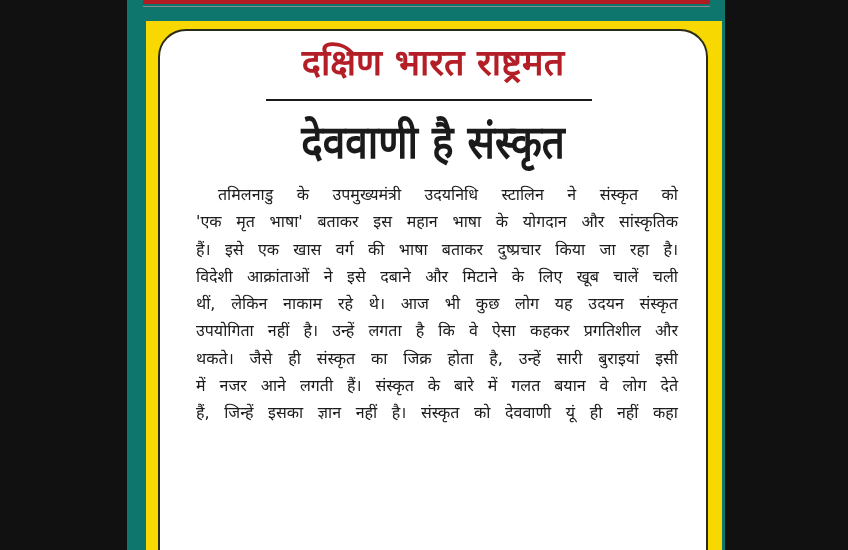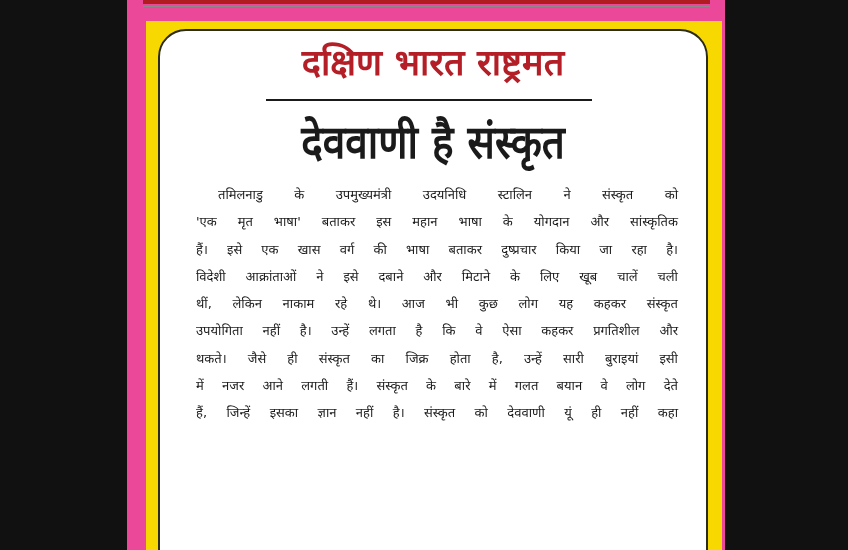--- a/index.html
+++ b/index.html
@@ -13,21 +13,21 @@
       position: relative;
       overflow: hidden;
       font-family: "DejaVu Sans", sans-serif;
     }
     .page {
       position: absolute;
       left: 127px;
       top: 0;
       width: 598px;
       height: 550px;
-      background: #ec4899;
+      background: #0f766e;
     }
     .top-red-bar {
       position: absolute;
       left: 16px;
       top: 0;
       width: 567px;
       height: 4px;
       background: #b01c22;
     }
     .top-gray-line {
@@ -91,21 +91,21 @@
       transform: scaleX(0.88);
       transform-origin: center;
     }
     .body-text {
       position: absolute;
       left: 36px;
       top: 150px;
       width: 482px;
       color: #1c1c1c;
       font-family: "DejaVu Sans", sans-serif;
-      font-size: 13px;
+      font-size: 16px;
     }
     .body-line {
       display: block;
       height: 27.3px;
       line-height: 27.3px;
       white-space: nowrap;
       text-align: justify;
       text-align-last: justify;
       overflow: visible;
     }
@@ -124,21 +124,21 @@
     <div class="inner-box">
       <div class="masthead">दक्षिण भारत राष्ट्रमत</div>
       <div class="masthead-rule"></div>
       <div class="headline">देववाणी है संस्कृत</div>
 
       <div class="body-text">
         <span class="body-line indent">तमिलनाडु के उपमुख्यमंत्री उदयनिधि स्टालिन ने संस्कृत को</span>
         <span class="body-line">'एक मृत भाषा' बताकर इस महान भाषा के योगदान और सांस्कृतिक</span>
         <span class="body-line">हैं। इसे एक खास वर्ग की भाषा बताकर दुष्प्रचार किया जा रहा है।</span>
         <span class="body-line">विदेशी आक्रांताओं ने इसे दबाने और मिटाने के लिए खूब चालें चली</span>
-        <span class="body-line">थीं, लेकिन नाकाम रहे थे। आज भी कुछ लोग यह कहकर संस्कृत</span>
+        <span class="body-line">थीं, लेकिन नाकाम रहे थे। आज भी कुछ लोग यह उदयन संस्कृत</span>
         <span class="body-line">उपयोगिता नहीं है। उन्हें लगता है कि वे ऐसा कहकर प्रगतिशील और</span>
         <span class="body-line">थकते। जैसे ही संस्कृत का जिक्र होता है, उन्हें सारी बुराइयां इसी</span>
         <span class="body-line">में नजर आने लगती हैं। संस्कृत के बारे में गलत बयान वे लोग देते</span>
         <span class="body-line">हैं, जिन्हें इसका ज्ञान नहीं है। संस्कृत को देववाणी यूं ही नहीं कहा</span>
       </div>
     </div>
   </div>
 </div>
 
 </body></html>

